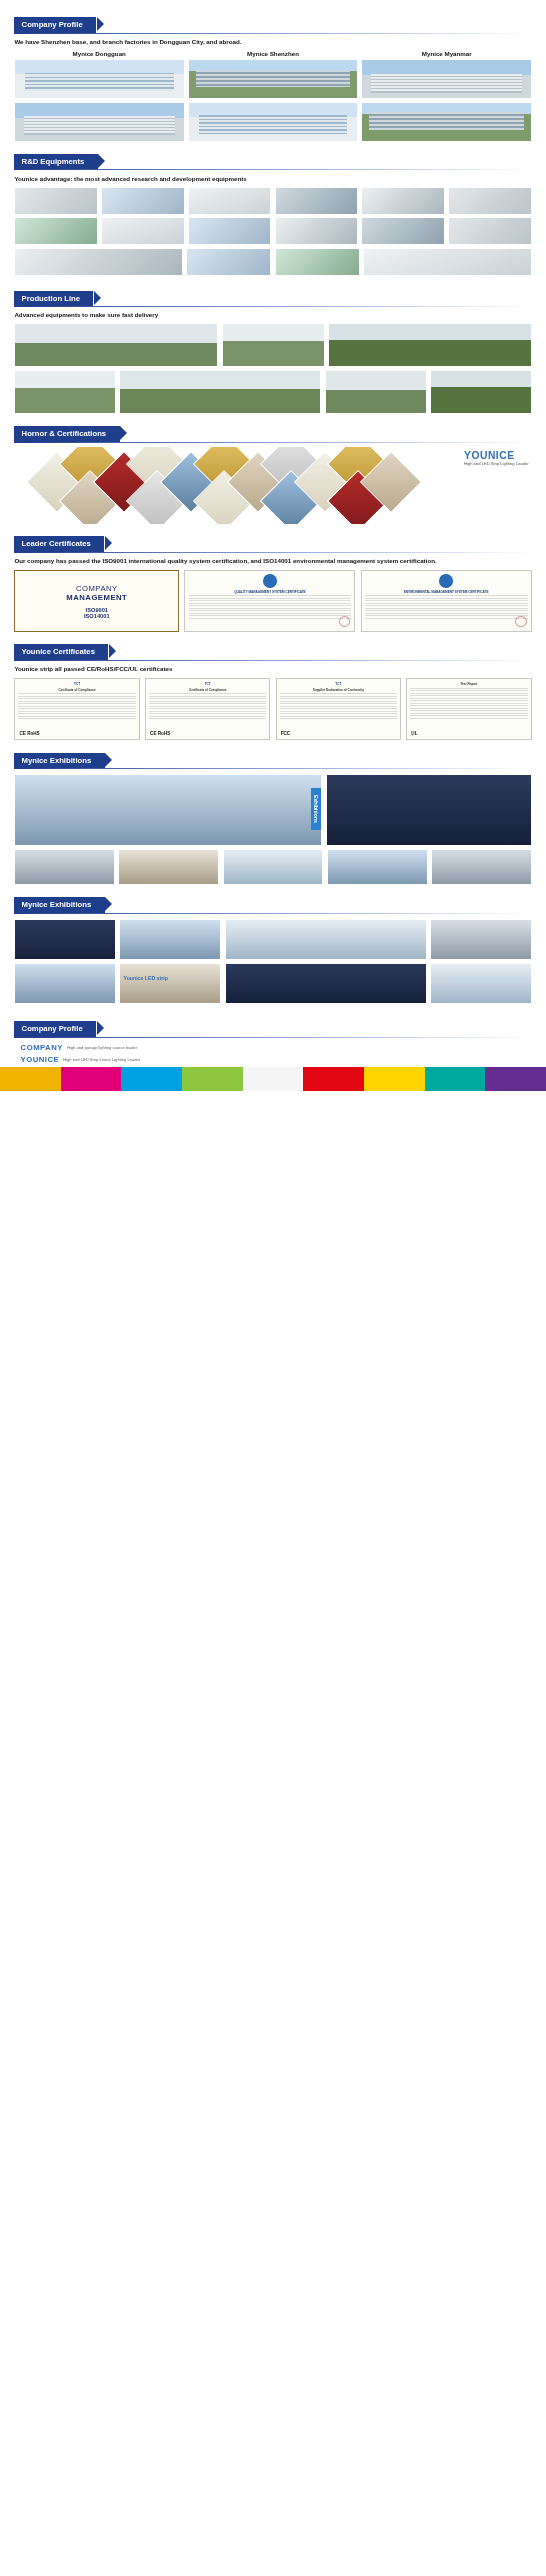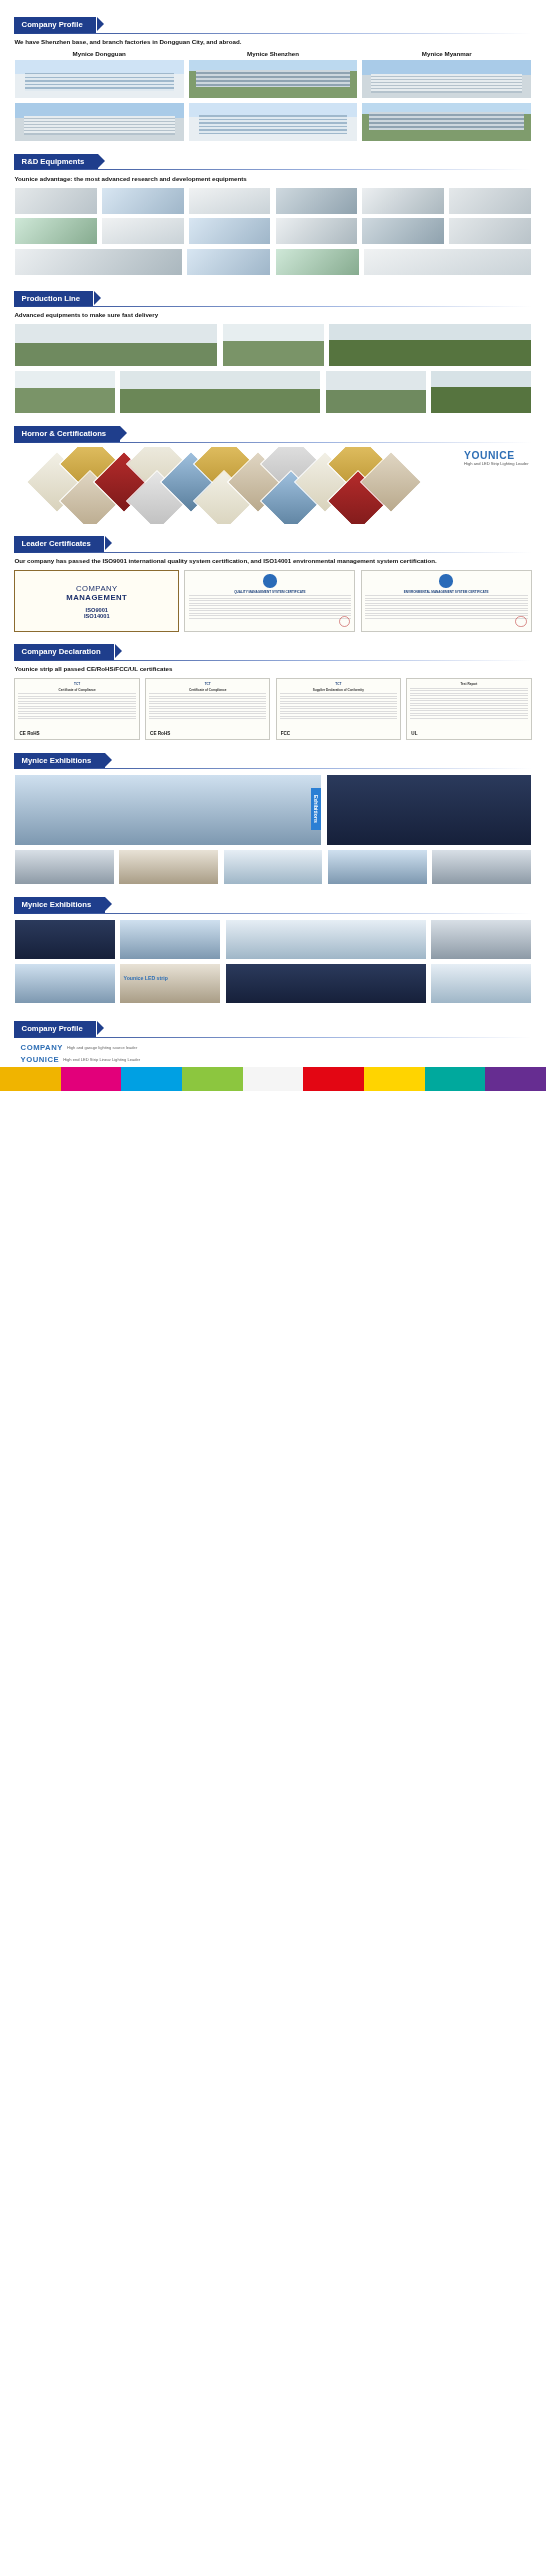--- a/index.html
+++ b/index.html
@@ -350,21 +350,21 @@
             <i></i>
           </div>
         <div class="seal"></div>
       </div>
     </div>
     <div class="spacer-24"></div>
   </div>
 
   <div>
     <div class="sec-head">
-      <span class="bar">Company Declaration</span>
+      <span class="bar">Younice Certificates</span>
     </div>
     <div class="sec-rule"></div>
     <div class="sec-sub">Younice strip all passed CE/RoHS/FCC/UL certificates</div>
 
     <div class="certs">
       <div class="cert">
         <div class="ct">TCT</div>
         <div class="ct" style="color:#333">Certificate of Compliance</div>
         <div class="lines">
             <i></i>

